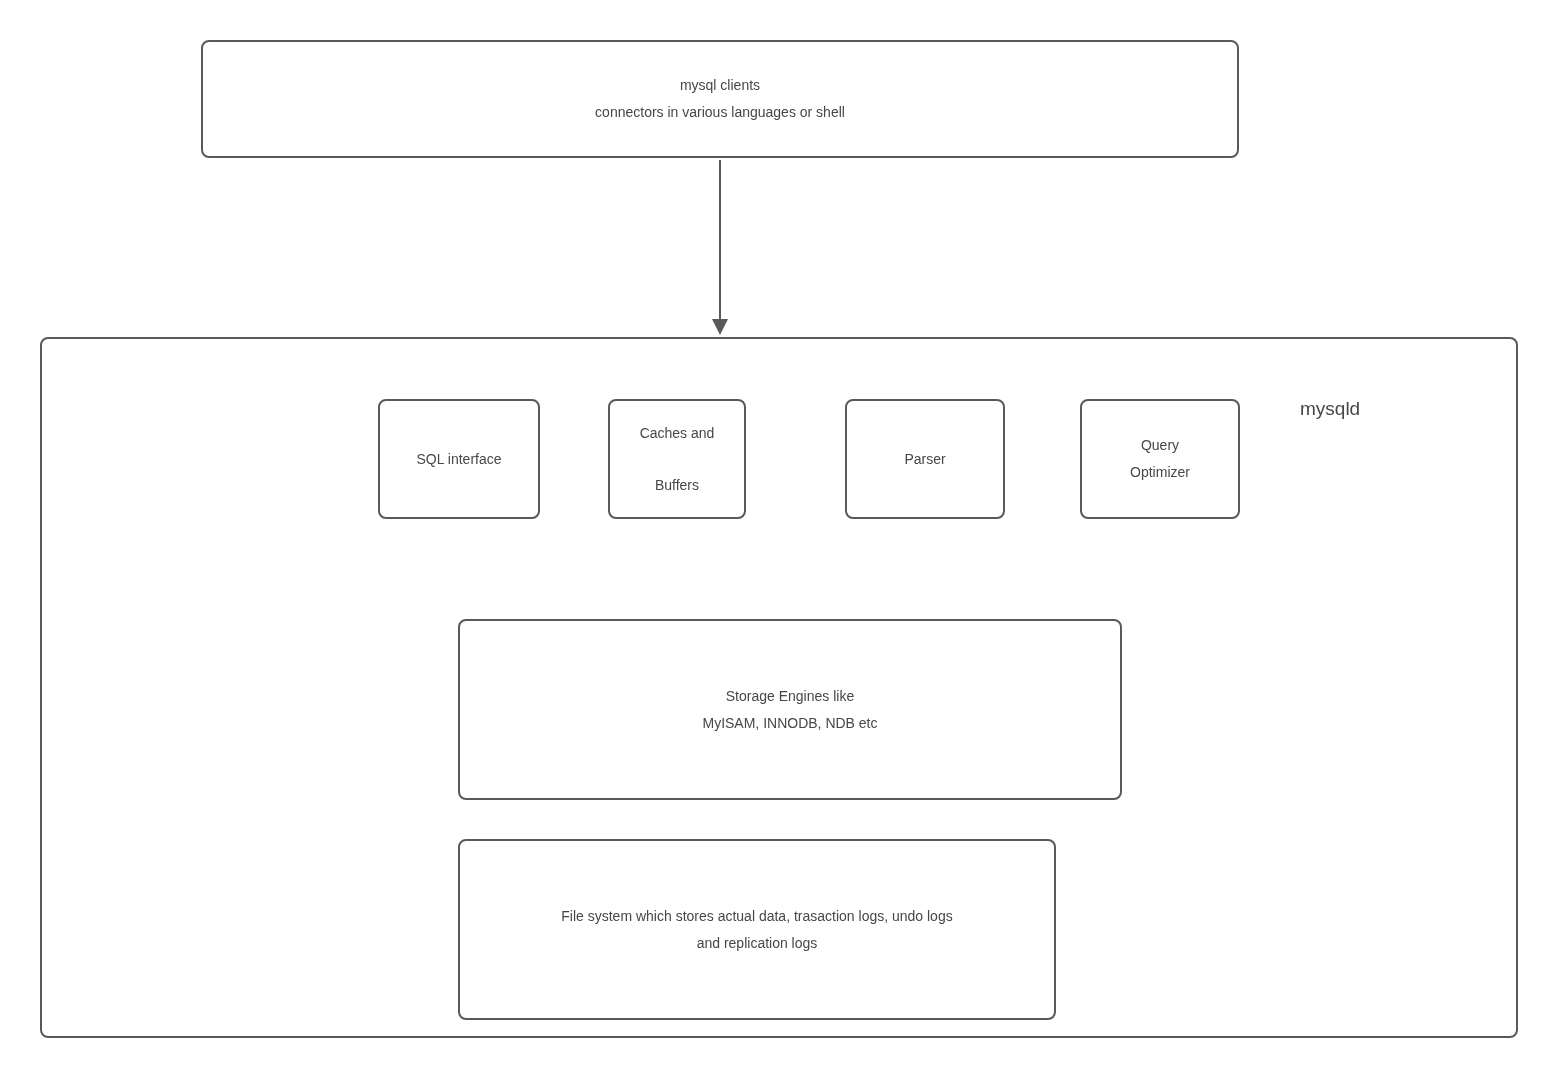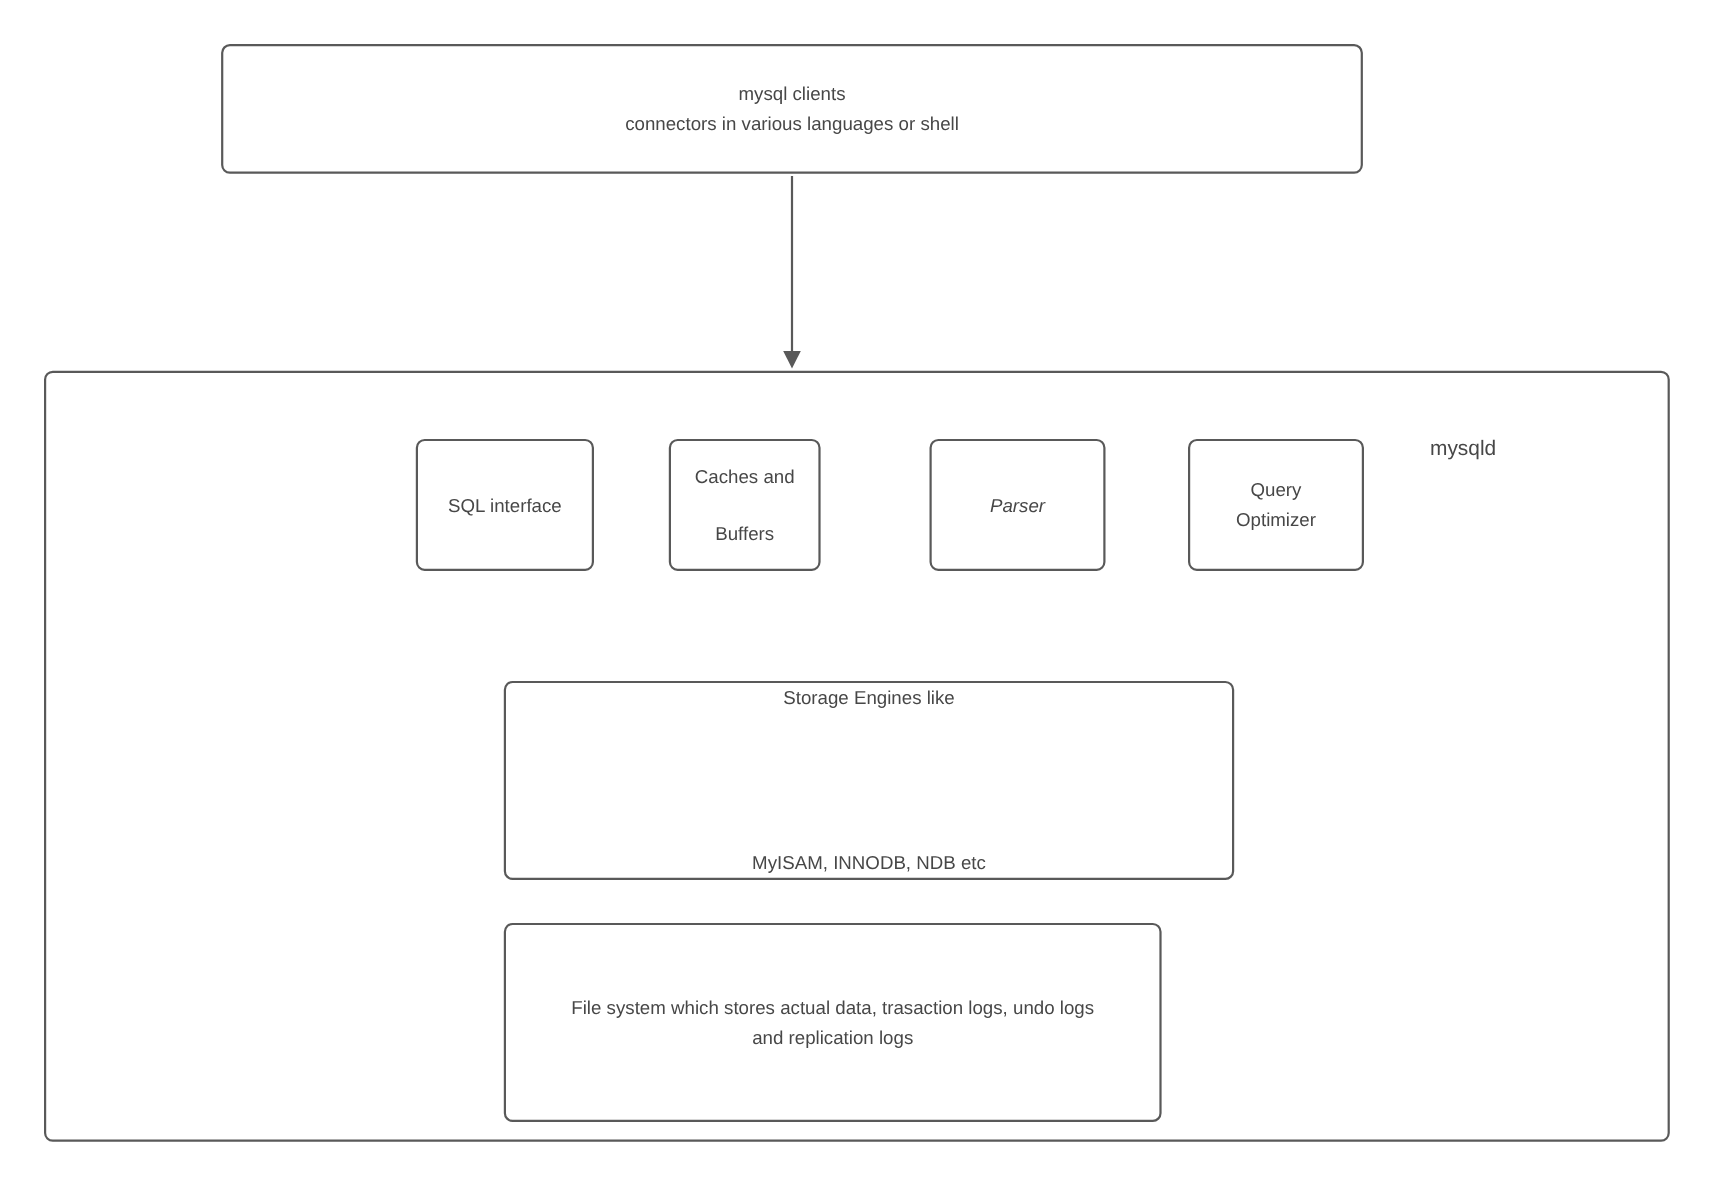--- a/index.html
+++ b/index.html
@@ -16,37 +16,37 @@
   .node {
     position: absolute;
     border: 2px solid #595959;
     border-radius: 8px;
     background: #ffffff;
     display: flex;
     flex-direction: column;
     align-items: center;
     justify-content: center;
     text-align: center;
-    font-size: 17px;
+    font-size: 14px;
     line-height: 27px;
   }
   .clients-box   { left: 201px; top: 40px;  width: 1038px; height: 118px; }
   .mysqld-box    { left: 40px;  top: 337px; width: 1478px; height: 701px; }
   .mysqld-label  {
     position: absolute;
     left: 1300px; top: 395px; width: 160px;
     font-size: 19px; line-height: 27px; 
   }
   .comp-box      { top: 399px; height: 120px; }
   .comp-nosql    { left: 120px;  width: 160px; }
   .comp-sql      { left: 378px;  width: 162px; }
   .comp-caches   { left: 608px;  width: 138px; gap: 25px; }
-  .comp-parser   { left: 845px;  width: 160px; font-style: italic; }
+  .comp-parser   { left: 845px;  width: 160px; }
   .comp-query    { left: 1080px; width: 160px; text-align: center; }
-  .storage-box   { left: 458px; top: 619px; width: 664px; height: 181px; justify-content: space-between; }
+  .storage-box   { left: 458px; top: 619px; width: 664px; height: 181px; }
   .fs-box        { left: 458px; top: 839px; width: 598px; height: 181px; }
   .fs-box .line, .storage-box .line { padding: 0 20px; }
   .arrow-line {
     position: absolute;
     left: 719px; top: 160px;
     width: 0; height: 162px;
     border-left: 2px solid #595959;
   }
   .arrow-head {
     position: absolute;

